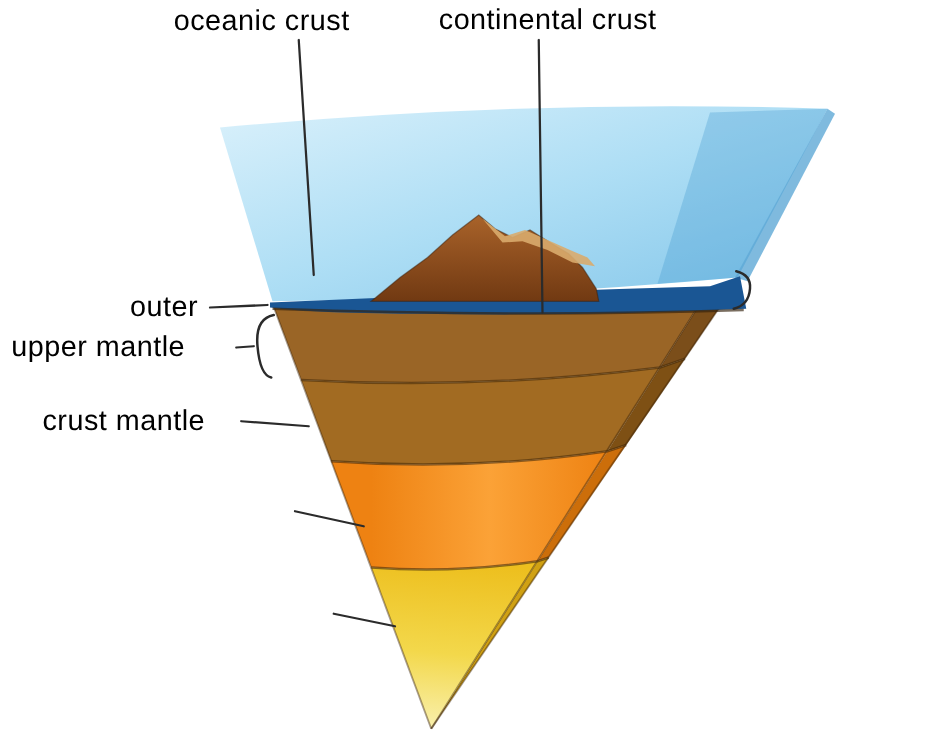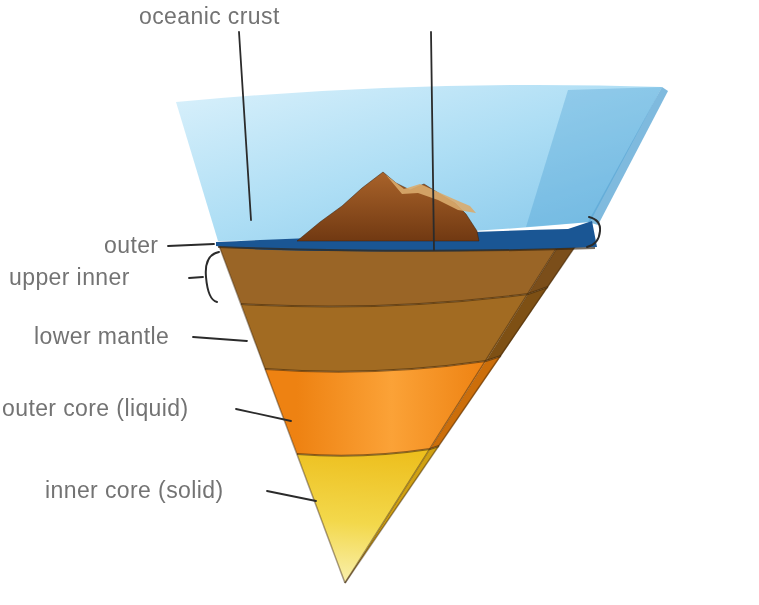--- a/index.html
+++ b/index.html
@@ -2,21 +2,21 @@
 <html><head>
 <meta charset="utf-8">
 <style>
   html,body{margin:0;padding:0;background:#ffffff;}
   .stage{
     position:relative;width:759px;height:605px;background:#ffffff;
     font-family:"Liberation Sans", sans-serif;overflow:hidden;
   }
   .stage svg{position:absolute;left:0;top:0;}
   .label{
-    position:absolute;font-size:23px;color:#737373;white-space:nowrap;
+    position:absolute;font-size:23px;color:#000000;white-space:nowrap;
     letter-spacing:0.4px;line-height:1.1;
   }
   .leader{stroke:#2b2b2b;stroke-width:1.8;fill:none;stroke-linecap:round;}
   .bracket{stroke:#2b2b2b;stroke-width:2;fill:none;stroke-linecap:round;}
   .boundary{stroke:rgba(70,44,10,0.6);stroke-width:2;fill:none;}
   .edge{stroke:rgba(60,36,8,0.45);stroke-width:1.5;fill:none;}
 </style>
 </head>
 <body>
 
@@ -78,24 +78,23 @@
     <line class="leader" x1="189" y1="278" x2="203" y2="277"></line>
     <path class="bracket" d="M 219 252 Q 204 255 206 277 Q 208 300 217 302"></path>
     <line class="leader" x1="193" y1="337" x2="247" y2="341"></line>
     <line class="leader" x1="236" y1="409" x2="291" y2="421"></line>
     <line class="leader" x1="267" y1="491" x2="316" y2="501"></line>
     <path class="bracket" d="M 589 217 Q 601 220 600 231 Q 599 244 587 247"></path>
   </svg>
 
   <div class="label" style="left:139px;top:4px">oceanic crust</div>
 
+  <div class="label" style="left:351px;top:3px">continental crust</div>
 
   <div class="label" style="left:104px;top:233px">outer</div>
 
-  <div class="label" style="left:9px;top:265px">upper inner</div>
+  <div class="label" style="left:9px;top:265px">upper mantle</div>
 
-  <div class="label" style="left:34px;top:324px">lower mantle</div>
+  <div class="label" style="left:34px;top:324px">crust mantle</div>
 
-  <div class="label" style="left:2px;top:396px">outer core (liquid)</div>
 
-  <div class="label" style="left:45px;top:478px">inner core (solid)</div>
 
 </div>
 
 </body></html>

